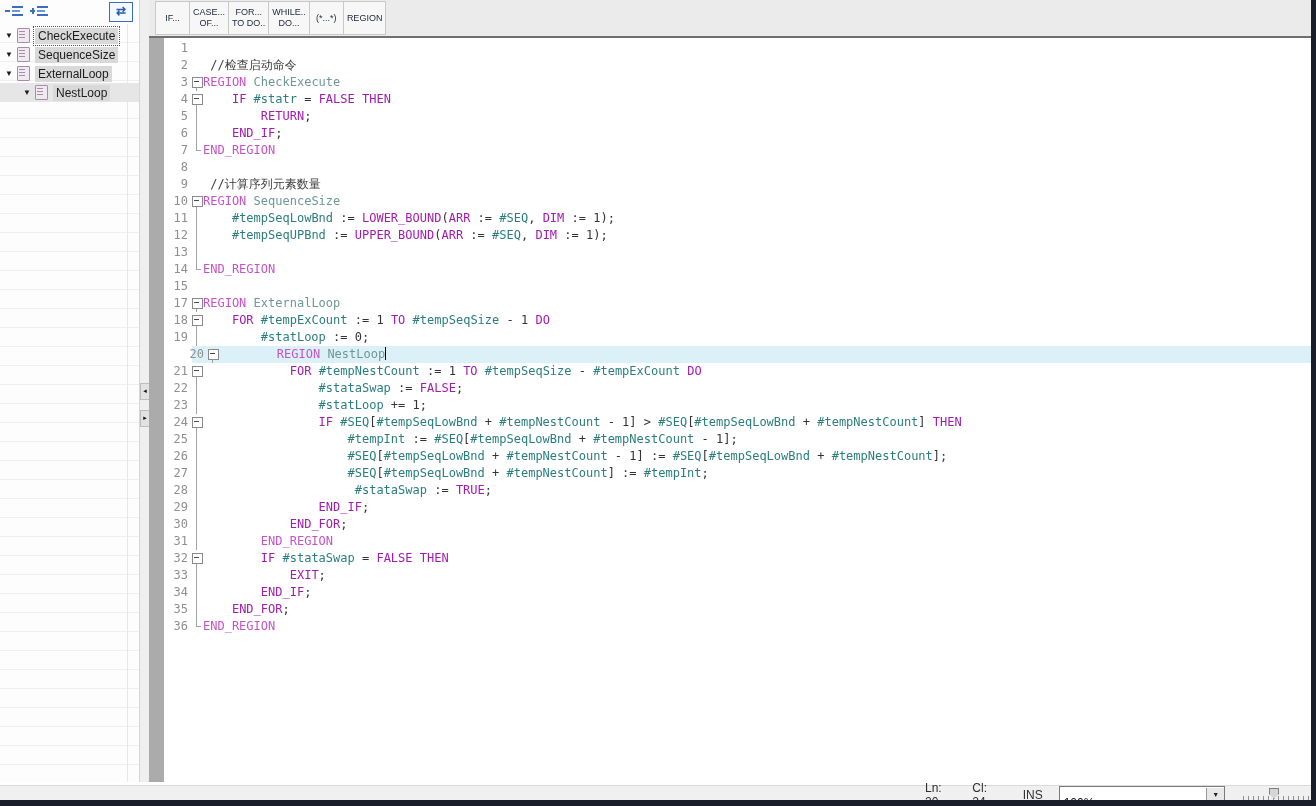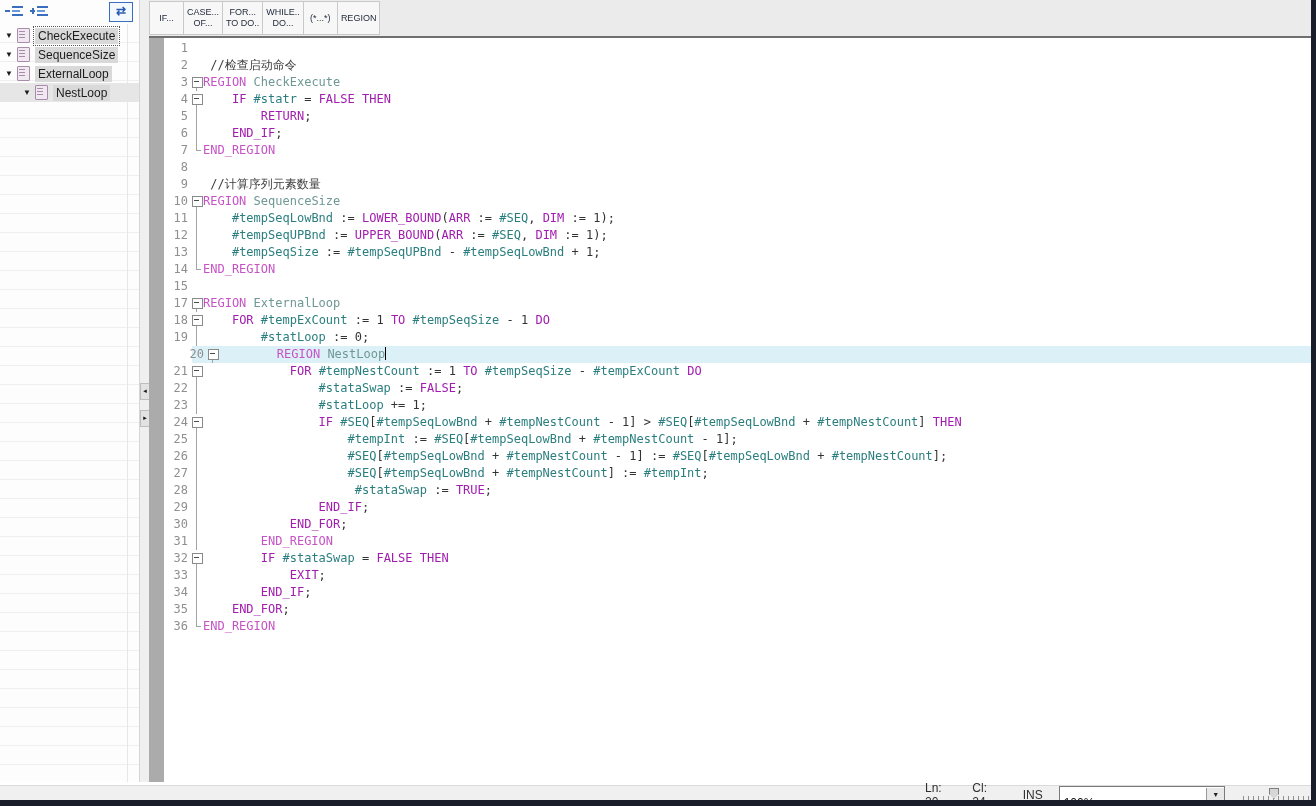--- a/index.html
+++ b/index.html
@@ -30,21 +30,21 @@
   .splitter{position:absolute;left:139px;top:0;width:10px;bottom:24px;background:#efefef;
       border-left:1px solid #d6d6d6;border-right:1px solid #b9b9b9;}
   .split-btn{position:absolute;left:0;width:8px;height:15px;background:#e2e2e2;border:1px solid #bdbdbd;
       font-size:7px;line-height:13px;text-align:center;color:#111;}
   .split-btn.up{top:383px;} .split-btn.down{top:410px;}
 
   
   .editor-panel{position:absolute;left:149px;top:0;right:5px;bottom:24px;background:#ffffff;}
   .ed-toolbar{position:absolute;left:0;top:0;right:0;height:36px;background:#ebebeb;
       border-bottom:2px solid #6f6f6f;display:flex;align-items:stretch;}
-  .btn-group{display:flex;margin:1px 0 1px 0;border:1px solid #c9c9c9;}
+  .btn-group{display:flex;margin:1px 0 1px 6px;border:1px solid #c9c9c9;}
   .ed-btn{min-width:27px;padding:2px 3px;background:#f7f7f7;border-right:1px solid #c9c9c9;
       display:flex;flex-direction:column;align-items:center;justify-content:center;cursor:default;}
   .ed-btn:last-child{border-right:none;}
   .ed-btn span{font-size:9px;line-height:11px;color:#262c3e;white-space:nowrap;}
 
   .ed-body{position:absolute;left:0;top:38px;right:0;bottom:0;background:#ffffff;overflow:hidden;}
   .ed-margin{position:absolute;left:0;top:0;width:15px;bottom:0;background:#ababab;}
   .code{position:absolute;left:15px;top:2px;right:0;bottom:0;
       font-family:"DejaVu Sans Mono", monospace;font-size:12px;line-height:17px;}
   .code-line{height:17px;display:flex;white-space:pre;}
@@ -171,21 +171,21 @@
           <div class="code-line"><span class="lnum">3</span><span class="fold f-box"><span class="fbox"></span></span><span class="codeTxt"><span class="tk-reg">REGION</span><span class="tk-plain"> </span><span class="tk-rname">CheckExecute</span></span></div>
           <div class="code-line"><span class="lnum">4</span><span class="fold f-box"><span class="fbox"></span></span><span class="codeTxt"><span class="tk-plain">    </span><span class="tk-kw">IF</span><span class="tk-plain"> </span><span class="tk-var">#statr</span><span class="tk-plain"> = </span><span class="tk-kw">FALSE</span><span class="tk-plain"> </span><span class="tk-kw">THEN</span></span></div>
           <div class="code-line"><span class="lnum">5</span><span class="fold f-line"></span><span class="codeTxt"><span class="tk-plain">        </span><span class="tk-kw">RETURN</span><span class="tk-plain">;</span></span></div>
           <div class="code-line"><span class="lnum">6</span><span class="fold f-line"></span><span class="codeTxt"><span class="tk-plain">    </span><span class="tk-kw">END_IF</span><span class="tk-plain">;</span></span></div>
           <div class="code-line"><span class="lnum">7</span><span class="fold f-corner"></span><span class="codeTxt"><span class="tk-reg">END_REGION</span></span></div>
           <div class="code-line"><span class="lnum">8</span><span class="fold f-none"></span><span class="codeTxt"></span></div>
           <div class="code-line"><span class="lnum">9</span><span class="fold f-none"></span><span class="codeTxt"><span class="tk-cmt"> //计算序列元素数量</span></span></div>
           <div class="code-line"><span class="lnum">10</span><span class="fold f-box"><span class="fbox"></span></span><span class="codeTxt"><span class="tk-reg">REGION</span><span class="tk-plain"> </span><span class="tk-rname">SequenceSize</span></span></div>
           <div class="code-line"><span class="lnum">11</span><span class="fold f-line"></span><span class="codeTxt"><span class="tk-plain">    </span><span class="tk-var">#tempSeqLowBnd</span><span class="tk-plain"> := </span><span class="tk-kw">LOWER_BOUND</span><span class="tk-plain">(</span><span class="tk-kw">ARR</span><span class="tk-plain"> := </span><span class="tk-var">#SEQ</span><span class="tk-plain">, </span><span class="tk-kw">DIM</span><span class="tk-plain"> := 1);</span></span></div>
           <div class="code-line"><span class="lnum">12</span><span class="fold f-line"></span><span class="codeTxt"><span class="tk-plain">    </span><span class="tk-var">#tempSeqUPBnd</span><span class="tk-plain"> := </span><span class="tk-kw">UPPER_BOUND</span><span class="tk-plain">(</span><span class="tk-kw">ARR</span><span class="tk-plain"> := </span><span class="tk-var">#SEQ</span><span class="tk-plain">, </span><span class="tk-kw">DIM</span><span class="tk-plain"> := 1);</span></span></div>
-          <div class="code-line"><span class="lnum">13</span><span class="fold f-line"></span><span class="codeTxt"><span class="tk-plain">    </span><span class="tk-var">#tempSeqSize</span><span class="tk-plain"> := </span><span class="tk-var">#tempSeqUPBnd</span><span class="tk-plain"> - </span><span class="tk-var">#tempSeqLowBnd</span><span class="tk-plain"> + 1;</span></span></div>
+          <div class="code-line"><span class="lnum">13</span><span class="fold f-line"></span></div>
           <div class="code-line"><span class="lnum">14</span><span class="fold f-corner"></span><span class="codeTxt"><span class="tk-reg">END_REGION</span></span></div>
           <div class="code-line"><span class="lnum">15</span><span class="fold f-none"></span><span class="codeTxt"></span></div>
           <div class="code-line"><span class="lnum">17</span><span class="fold f-box"><span class="fbox"></span></span><span class="codeTxt"><span class="tk-reg">REGION</span><span class="tk-plain"> </span><span class="tk-rname">ExternalLoop</span></span></div>
           <div class="code-line"><span class="lnum">18</span><span class="fold f-box"><span class="fbox"></span></span><span class="codeTxt"><span class="tk-plain">    </span><span class="tk-kw">FOR</span><span class="tk-plain"> </span><span class="tk-var">#tempExCount</span><span class="tk-plain"> := 1 </span><span class="tk-kw">TO</span><span class="tk-plain"> </span><span class="tk-var">#tempSeqSize</span><span class="tk-plain"> - 1 </span><span class="tk-kw">DO</span></span></div>
           <div class="code-line"><span class="lnum">19</span><span class="fold f-line"></span><span class="codeTxt"><span class="tk-plain">        </span><span class="tk-var">#statLoop</span><span class="tk-plain"> := 0;</span></span></div>
           <div class="code-line current"><span class="lnum">20</span><span class="fold f-box"><span class="fbox"></span></span><span class="codeTxt"><span class="tk-plain">        </span><span class="tk-reg">REGION</span><span class="tk-plain"> </span><span class="tk-rname">NestLoop</span><span class="caret"></span></span></div>
           <div class="code-line"><span class="lnum">21</span><span class="fold f-box"><span class="fbox"></span></span><span class="codeTxt"><span class="tk-plain">            </span><span class="tk-kw">FOR</span><span class="tk-plain"> </span><span class="tk-var">#tempNestCount</span><span class="tk-plain"> := 1 </span><span class="tk-kw">TO</span><span class="tk-plain"> </span><span class="tk-var">#tempSeqSize</span><span class="tk-plain"> - </span><span class="tk-var">#tempExCount</span><span class="tk-plain"> </span><span class="tk-kw">DO</span></span></div>
           <div class="code-line"><span class="lnum">22</span><span class="fold f-line"></span><span class="codeTxt"><span class="tk-plain">                </span><span class="tk-var">#stataSwap</span><span class="tk-plain"> := </span><span class="tk-kw">FALSE</span><span class="tk-plain">;</span></span></div>
           <div class="code-line"><span class="lnum">23</span><span class="fold f-line"></span><span class="codeTxt"><span class="tk-plain">                </span><span class="tk-var">#statLoop</span><span class="tk-plain"> += 1;</span></span></div>
           <div class="code-line"><span class="lnum">24</span><span class="fold f-box"><span class="fbox"></span></span><span class="codeTxt"><span class="tk-plain">                </span><span class="tk-kw">IF</span><span class="tk-plain"> </span><span class="tk-var">#SEQ</span><span class="tk-plain">[</span><span class="tk-var">#tempSeqLowBnd</span><span class="tk-plain"> + </span><span class="tk-var">#tempNestCount</span><span class="tk-plain"> - 1] &gt; </span><span class="tk-var">#SEQ</span><span class="tk-plain">[</span><span class="tk-var">#tempSeqLowBnd</span><span class="tk-plain"> + </span><span class="tk-var">#tempNestCount</span><span class="tk-plain">] </span><span class="tk-kw">THEN</span></span></div>

